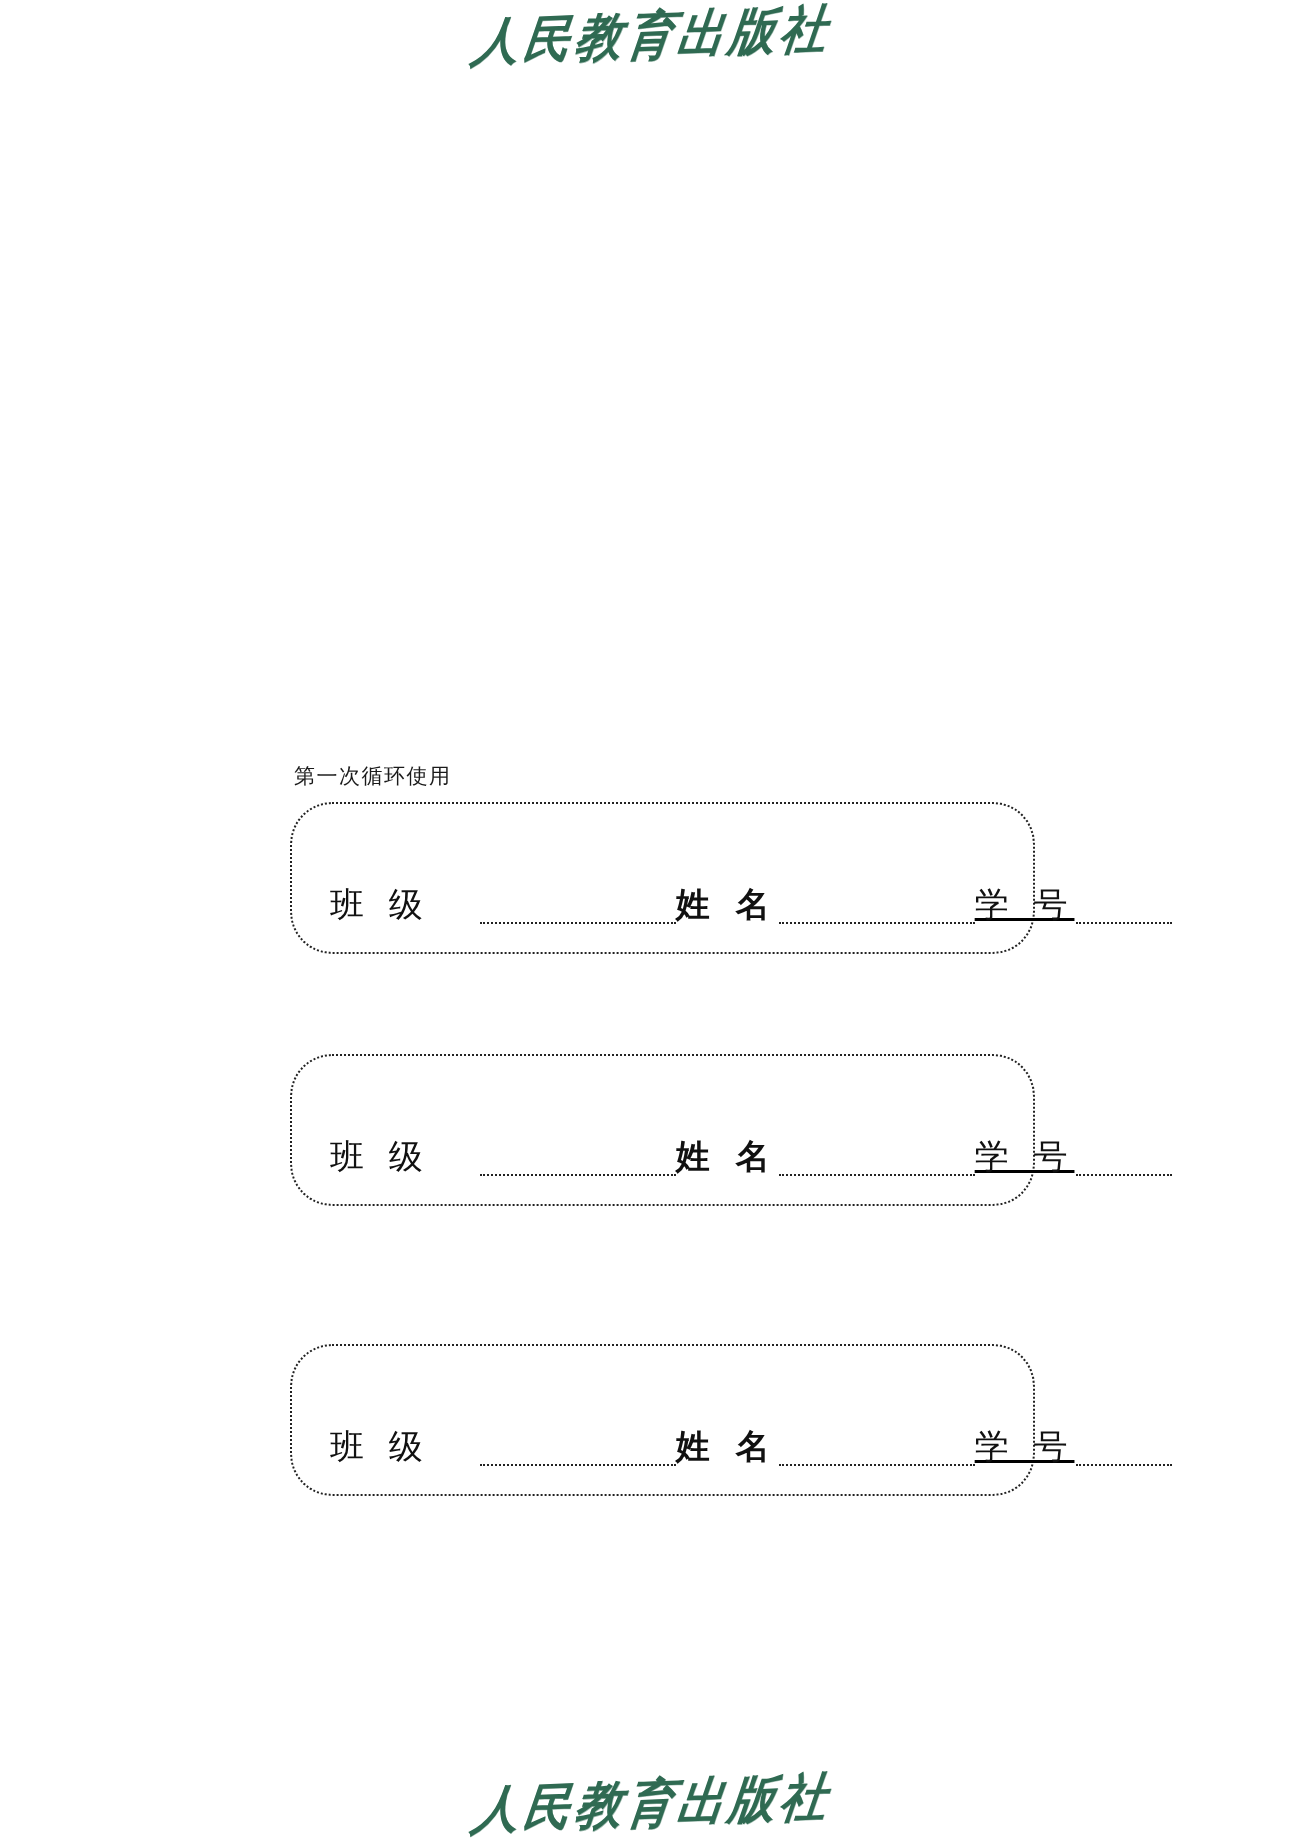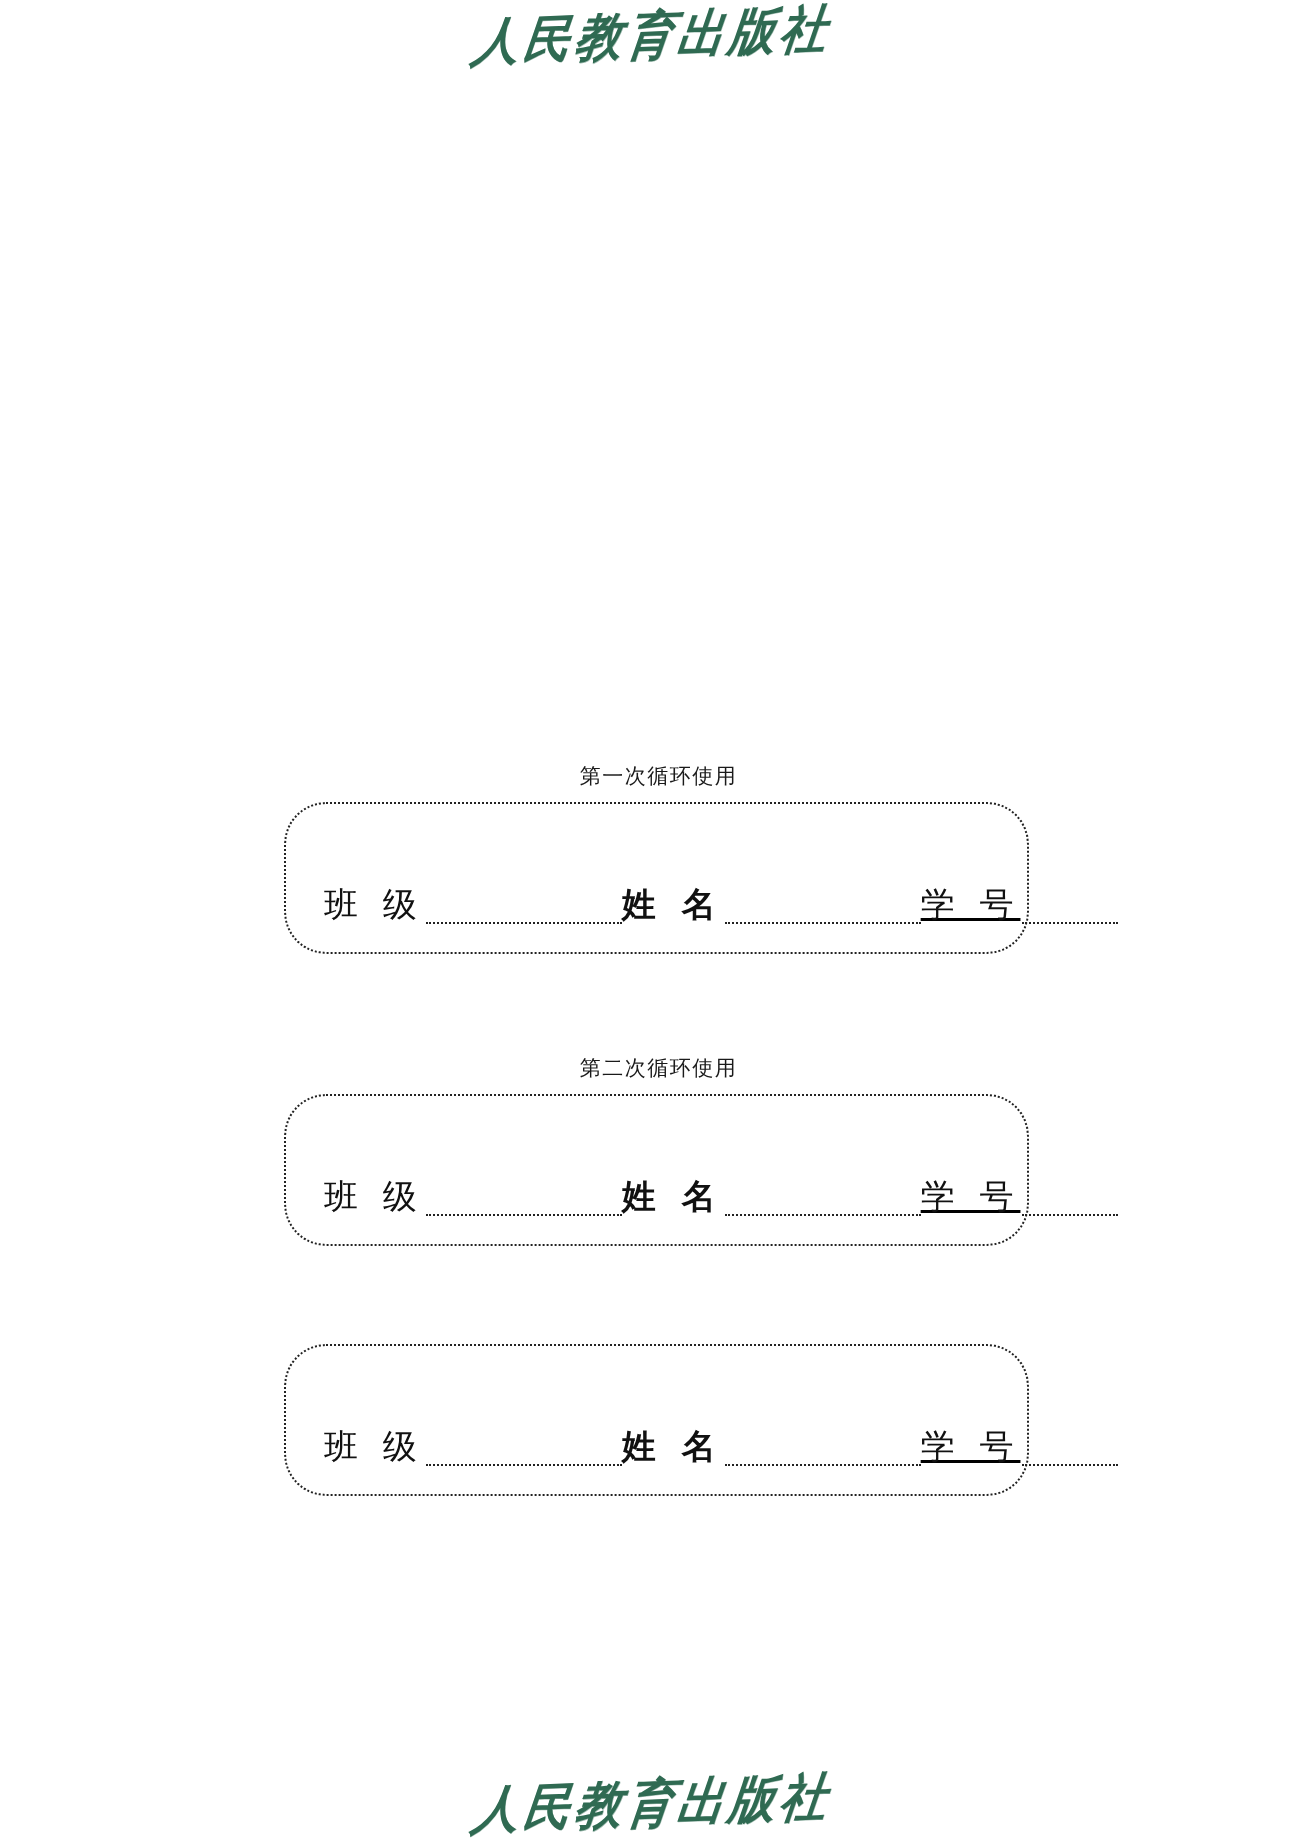--- a/index.html
+++ b/index.html
@@ -39,23 +39,22 @@
     line-height: 1;
     transform: skewX(-9deg) rotate(-2.2deg) scale(1.02, 1.12);
     transform-origin: center center;
     white-space: nowrap;
     text-shadow: 0.5px 0.5px 0 rgba(47,106,82,0.45);
   }
 
   
   .section {
     position: absolute;
-    left: 284px;
+    left: 290px;
     width: 745px;
-    text-align: center;
   }
   .section-1 { top: 762px; }
   .section-2 { top: 1054px; }
   .section-3 { top: 1344px; }
 
   .section-label {
     font-family: "DejaVu Serif", "Liberation Serif", serif;
     font-size: 21px;
     color: #1a1a1a;
     letter-spacing: 1.5px;
@@ -80,21 +79,21 @@
     display: flex;
     align-items: flex-end;
     padding: 0 14px 0 38px;
   }
 
   .field {
     display: flex;
     align-items: flex-end;
     white-space: nowrap;
   }
-  .field-class { flex: 0 0 auto; }
+  .field-class { flex: 0 0 auto; gap: 48px; }
   .field-name  { flex: 0 0 auto; font-weight: bold; }
   .field-id    { flex: 0 0 auto; text-decoration: underline; }
 
   .field-label {
     font-family: "DejaVu Serif", "Liberation Serif", serif;
     font-size: 34px;
     color: #111111;
     letter-spacing: 7px;
     line-height: 1.15;
     padding-right: 2px;
@@ -133,21 +132,20 @@
       <div class="gap-sm"></div>
       <div class="field field-id">
         <span class="field-label">学 号</span>
         <span class="field-blank blank-id"></span>
       </div>
     </div>
   </div>
 </div>
 
 <div class="section section-2">
-  <div class="section-label">第二次循环使用</div>
   <div class="field-box">
     <div class="field-row">
       <div class="field field-class">
         <span class="field-label">班 级</span>
         <span class="field-blank blank-class"></span>
       </div>
       <div class="gap-sm"></div>
       <div class="field field-name">
         <span class="field-label">姓 名</span>
         <span class="field-blank blank-name"></span>

